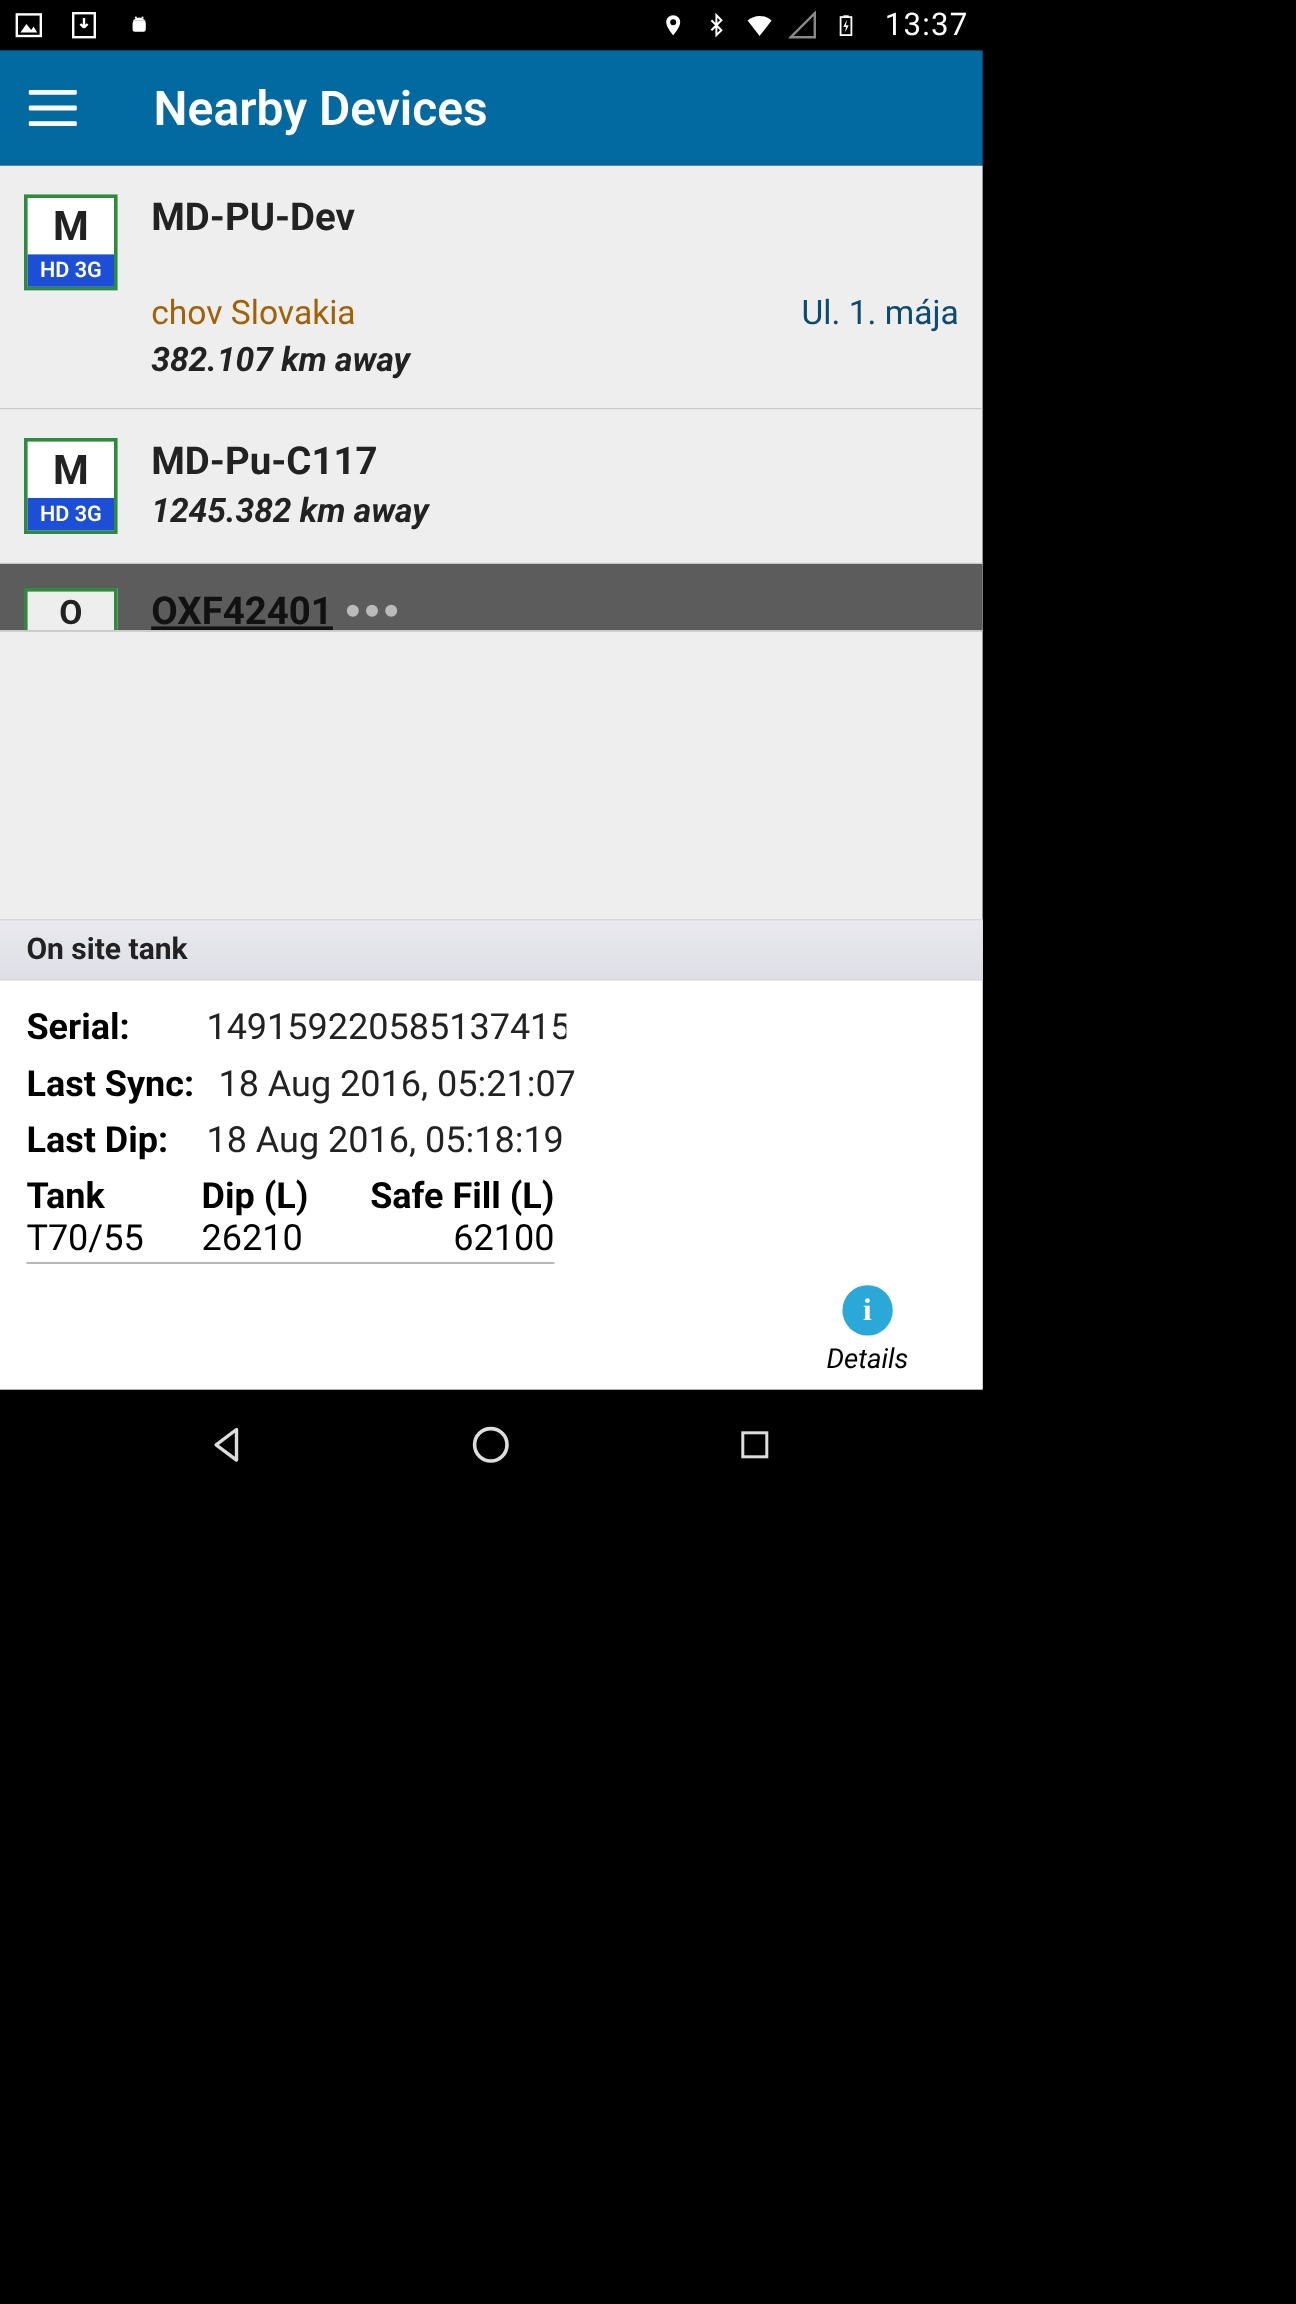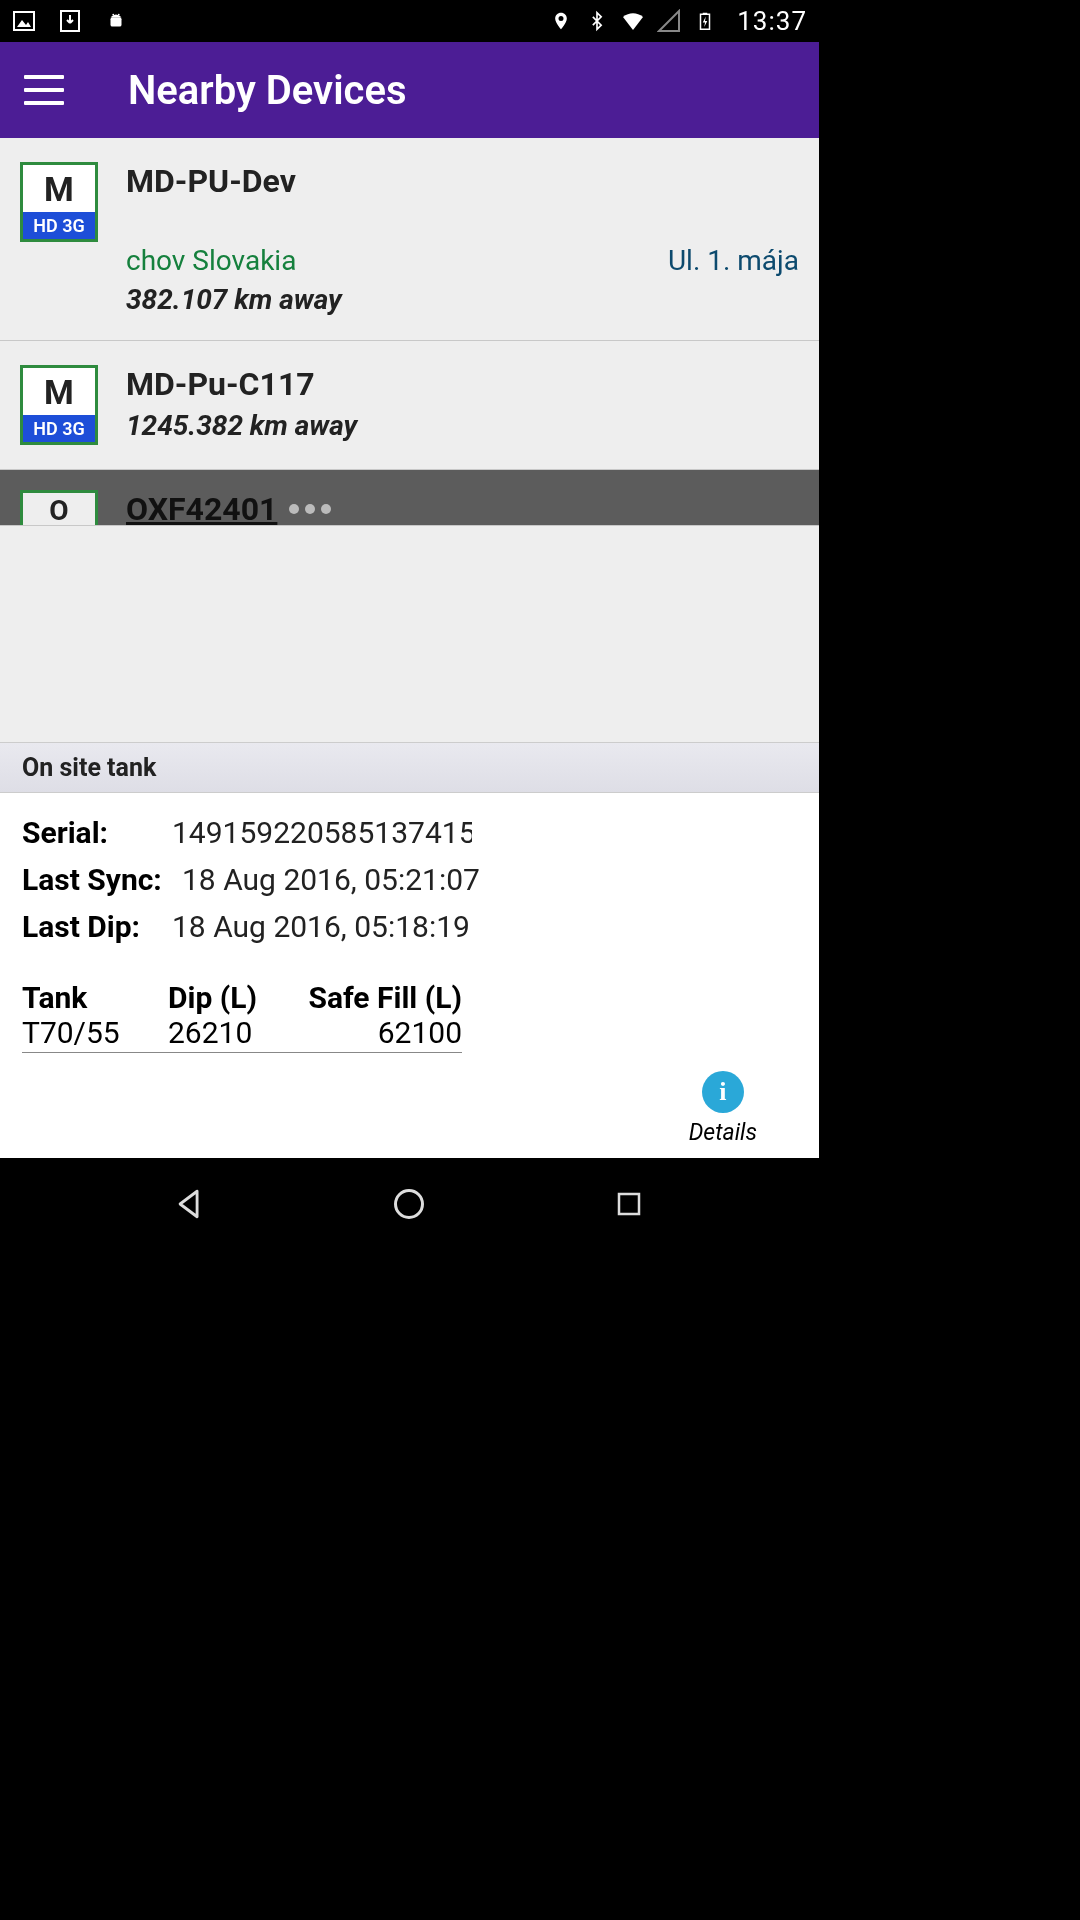--- a/index.html
+++ b/index.html
@@ -9,21 +9,21 @@
     height: 42px; background: #000; color: #fff;
     display: flex; align-items: center; padding: 0 12px;
     font-size: 24px;
   }
   .status-left { display: flex; gap: 22px; align-items: center; }
   .status-right { margin-left: auto; display: flex; gap: 12px; align-items: center; }
   .status-icon { width: 24px; height: 24px; display: inline-flex; align-items: center; justify-content: center; }
   .time { font-size: 26px; margin-left: 8px; letter-spacing: 1px; }
   
   .app-bar {
-    height: 96px; background: #4c1d95;
+    height: 96px; background: #0369a1;
     display: flex; align-items: center; padding: 0 24px;
   }
   .hamburger { width: 40px; height: 30px; display: flex; flex-direction: column; justify-content: space-between; }
   .hamburger span { height: 4px; background: #fff; border-radius: 1px; }
   .app-title { color: #fff; font-size: 40px; font-weight: 600; margin-left: 64px; }
   
   .content { background: #eeeeee; height: 1020px; overflow: hidden; position: relative; }
   
   .device-item {
     display: flex; padding: 24px 20px; border-bottom: 1px solid #c8c8c8;
@@ -32,21 +32,21 @@
   .device-badge {
     width: 78px; height: 80px; border: 3px solid #2e8b3e;
     display: flex; flex-direction: column; background: #fff;
     margin-right: 28px; flex-shrink: 0;
   }
   .badge-letter { flex: 1; display: flex; align-items: center; justify-content: center; font-size: 34px; font-weight: 700; color: #222; }
   .badge-tag { background: #1d4ed8; color: #fff; font-size: 18px; font-weight: 600; text-align: center; padding: 3px 0; }
   .device-info { flex: 1; min-width: 0; }
   .device-name { font-size: 32px; font-weight: 700; color: #222; }
   .addr-row { display: flex; align-items: baseline; overflow: hidden; white-space: nowrap; margin-top: 4px; }
-  .addr-left { color: #15803d; font-size: 28px; }
+  .addr-left { color: #a16207; font-size: 28px; }
   .addr-right { margin-left: auto; color: #0c4a6e; font-size: 28px; margin-top: 40px; }
   .distance { font-size: 28px; font-weight: 700; font-style: italic; color: #222; margin-top: 6px; }
   
   .device-item.selected { background: #5c5c5c; }
   .device-item.selected .device-name { color: #111; text-decoration: underline; }
   .device-item.partial { height: 56px; padding-top: 20px; padding-bottom: 0; align-items: flex-start; overflow: hidden; }
   .device-item.partial .device-badge { height: 40px; overflow: hidden; }
   .dots { display: inline-flex; gap: 6px; margin-left: 12px; align-items: center; }
   .dots span { width: 10px; height: 10px; border-radius: 50%; background: #bbb; }
   
@@ -61,21 +61,21 @@
   .info-grid { display: grid; grid-template-columns: 150px 1fr 160px; column-gap: 8px; align-items: start; }
   .info-left { grid-column: 1 / 3; }
   .info-row { display: flex; margin-bottom: 12px; }
   .info-label { font-size: 30px; font-weight: 700; width: 150px; flex-shrink: 0; }
   .info-value { font-size: 30px; color: #222; overflow: hidden; white-space: nowrap; }
   .info-actions { grid-column: 3; display: flex; flex-direction: column; align-items: center; gap: 4px; }
   .action-item { display: flex; flex-direction: column; align-items: center; margin-bottom: 28px; }
   .action-label { font-style: italic; font-size: 23px; margin-top: 6px; }
   .globe { width: 46px; height: 46px; }
   
-  .tank-table { margin-top: 24px; width: 440px; }
+  .tank-table { width: 440px; }
   .tank-head { display: flex; font-size: 30px; font-weight: 700; }
   .tank-row { display: flex; font-size: 30px; border-bottom: 1px solid #888; padding-bottom: 2px; }
   .col-tank { width: 146px; }
   .col-dip { width: 140px; }
   .col-safe { width: 154px; text-align: right; }
   
   .details-wrap { display: flex; justify-content: flex-end; padding-right: 40px; margin-top: 18px; }
   .info-circle { width: 42px; height: 42px; border-radius: 50%; background: #2aa8d8; color: #fff; display: flex; align-items: center; justify-content: center; font-size: 26px; font-weight: 700; font-family: Georgia, serif; }
   
   .nav-bar { height: 92px; background: #000; display: flex; align-items: center; justify-content: space-around; padding: 0 80px; }

